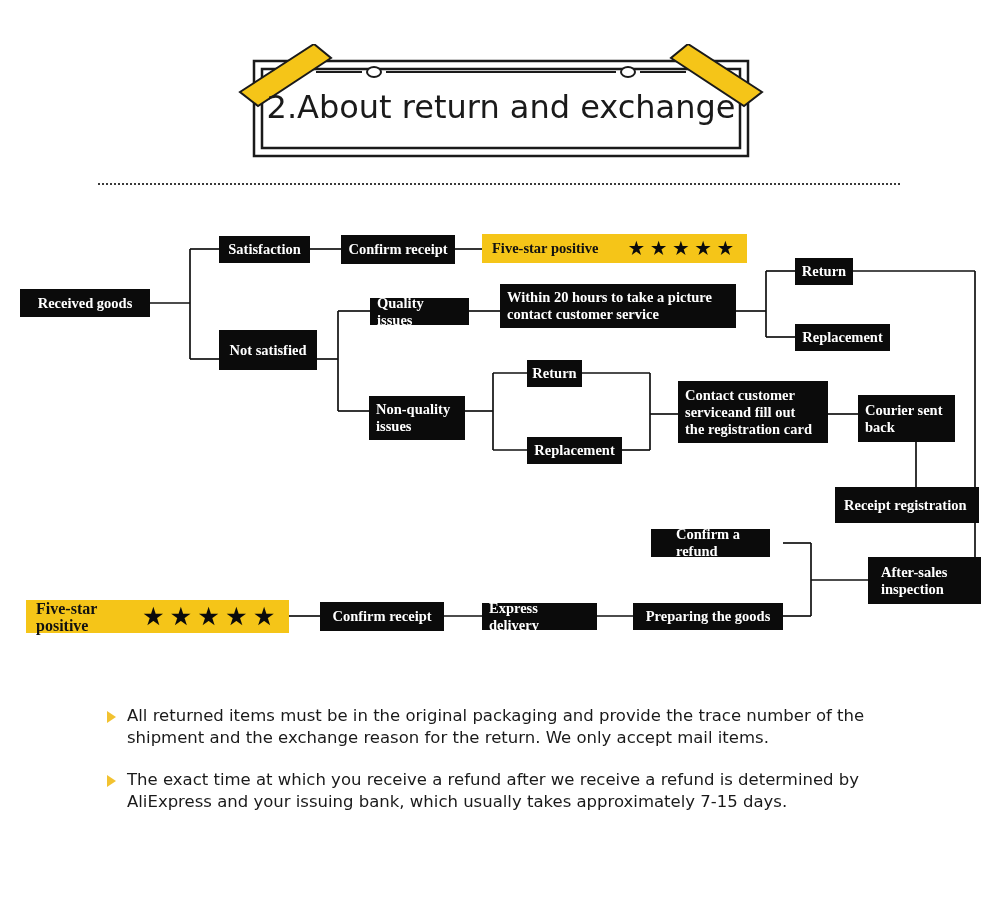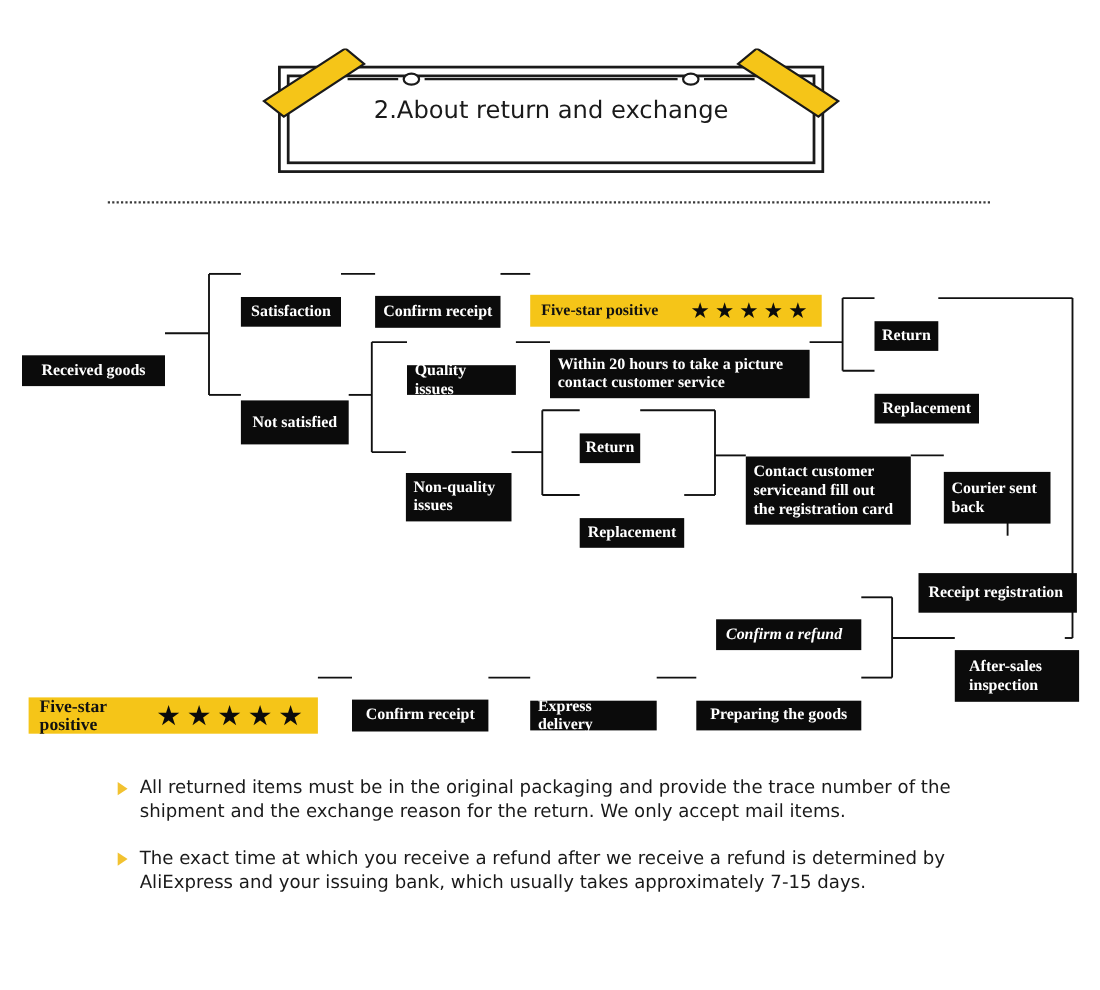--- a/index.html
+++ b/index.html
@@ -26,21 +26,21 @@
     height: 115px;
   }
   #banner svg { display: block; }
   .banner-title {
     position: absolute;
     left: 0;
     top: 44px;
     width: 530px;
     text-align: center;
     font-family: "DejaVu Sans", "Liberation Sans", sans-serif;
-    font-size: 22px;
+    font-size: 32px;
     font-weight: 400;
     color: #1a1a1a;
     letter-spacing: 0px;
     white-space: nowrap;
   }
 
   
   #divider {
     position: absolute;
     left: 98px;
@@ -69,21 +69,20 @@
     color: #ffffff;
     font-family: "Liberation Serif", "DejaVu Serif", serif;
     font-weight: 700;
     font-size: 14.5px;
     line-height: 17px;
     box-sizing: border-box;
     padding: 4px 7px;
     display: flex;
     align-items: center;
     white-space: pre-line;
-    margin-top: 34px;
   }
   .node.center { justify-content: center; }
   .node.yellow {
     background: #F5C518;
     color: #111111;
     justify-content: space-between;
   }
   .stars {
     display: inline-flex;
     align-items: center;
@@ -265,21 +264,21 @@
   <div class="node" style="left:678px; top:381px; width:150px; height:62px;">
     <span>Contact customer
 serviceand fill out
 the registration card</span>
   </div>
 
   <div class="node" style="left:835px; top:487px; width:144px; height:36px; padding-left:9px;">
     <span>Receipt registration</span>
   </div>
 
-  <div class="node" style="left:651px; top:529px; width:132px; height:28px; padding-left:9px;font-style:italic;">
+  <div class="node" style="left:651px; top:529px; width:119px; height:28px; padding-left:25px;">
     <span>Confirm a refund</span>
   </div>
 
   <div class="node" style="left:868px; top:557px; width:113px; height:47px; padding-left:13px;">
     <span>After-sales
 inspection</span>
   </div>
 
   <div class="node center" style="left:633px; top:603px; width:150px; height:27px;">
     <span>Preparing the goods</span>

